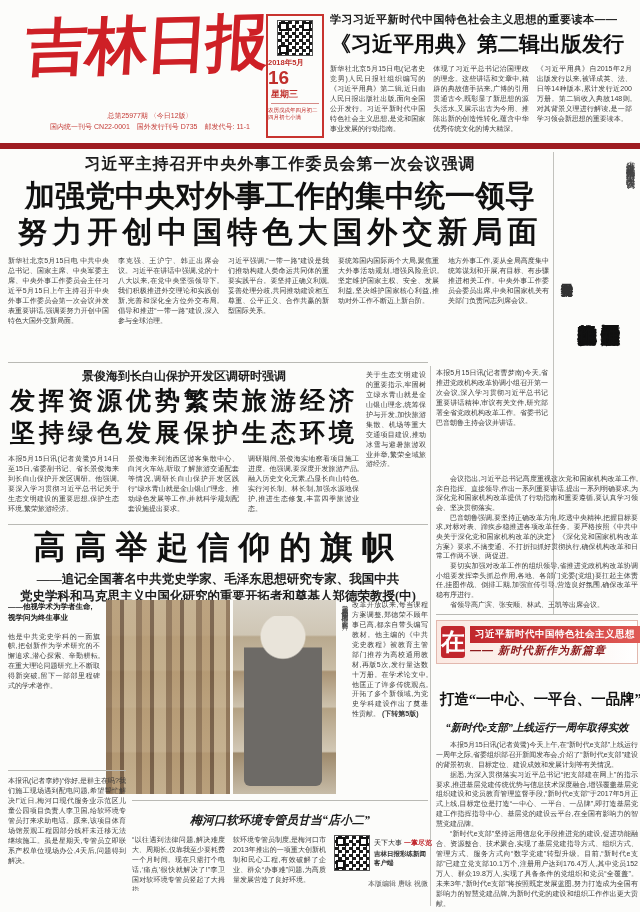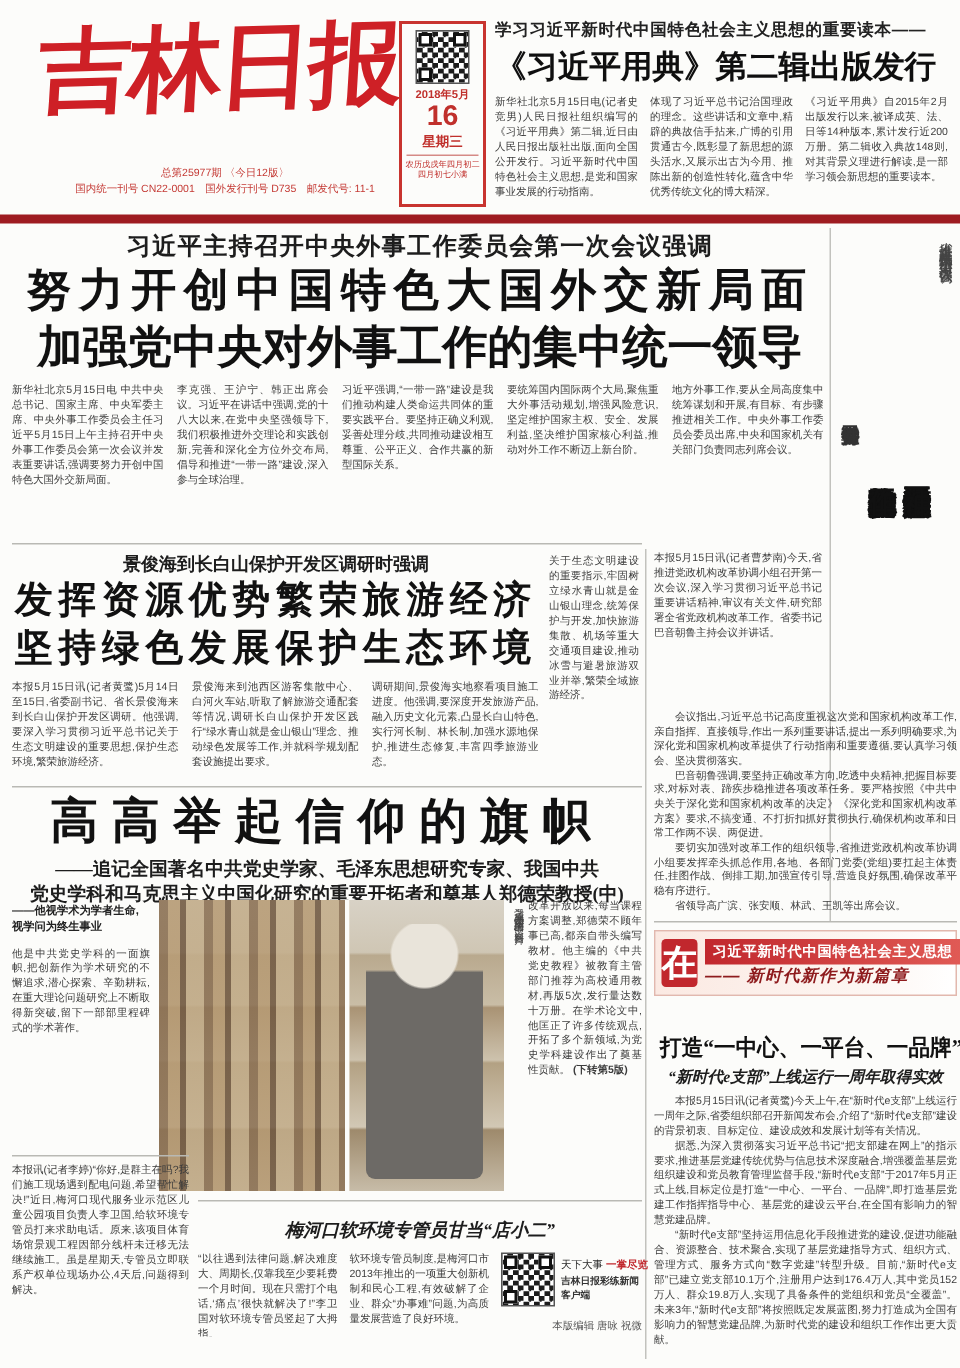--- a/index.html
+++ b/index.html
@@ -9,21 +9,21 @@
   .serif{font-family:"Liberation Serif","DejaVu Serif",serif;}
   .col{font-size:7px;line-height:1.42;text-align:justify;color:#3c3c3c;word-break:break-all;overflow:hidden;}
   .col p{margin:0;text-indent:2em;}
   .vtext{writing-mode:vertical-rl;}
   .hline{background:#b9b9b4;height:1px;}
   .vline{background:#c2c2bd;width:1px;}
   
   .mast-title{font-family:"DejaVu Serif","Liberation Serif",serif;font-weight:900;color:#ce2026;
               font-size:62px;letter-spacing:-2px;transform:skewX(-5deg) rotate(-1.5deg);line-height:1;}
   .issue{color:#c43a35;font-size:7px;text-align:center;line-height:1.6;}
-  .datebox{border:2px solid #c8342f;color:#c0302c;text-align:center;}
+  .datebox{border:2px solid #c8342f;color:#c0302c;text-align:left;}
   .redrule{background:#9e1c21;}
   
   .qr{position:relative;background:#fff;border:1px solid #555;
       background-image:repeating-conic-gradient(#1c1c1c 0% 25%,#ffffff 0% 50%);
       background-size:7px 7px;}
   .qr .f1,.qr .f2,.qr .f3{position:absolute;width:9px;height:9px;border:2px solid #111;background:#fff;box-sizing:border-box;}
   .qr .f1{top:1px;left:1px;} .qr .f2{top:1px;right:1px;} .qr .f3{bottom:1px;left:1px;}
   .kicker{font-weight:bold;color:#1d1d1d;text-align:center;}
   .bighead{font-weight:900;color:#111;text-align:center;line-height:1.12;}
   .photo{background:
@@ -76,22 +76,22 @@
       <div class="col" style="width:96px;height:74px;">新华社北京5月15日电(记者史竞男)人民日报社组织编写的《习近平用典》第二辑,近日由人民日报出版社出版,面向全国公开发行。习近平新时代中国特色社会主义思想,是党和国家事业发展的行动指南。</div>
       <div class="col" style="width:96px;height:74px;">体现了习近平总书记治国理政的理念。这些讲话和文章中,精辟的典故信手拈来,广博的引用贯通古今,既彰显了新思想的源头活水,又展示出古为今用、推陈出新的创造性转化,蕴含中华优秀传统文化的博大精深。</div>
       <div class="col" style="width:96px;height:74px;">《习近平用典》自2015年2月出版发行以来,被译成英、法、日等14种版本,累计发行近200万册。第二辑收入典故148则,对其背景义理进行解读,是一部学习领会新思想的重要读本。</div>
     </div>
   </div>
 
   <div class="abs redrule" style="left:0;top:143px;width:640px;height:6px;"></div>
 
   <div class="abs" style="left:8px;top:154px;width:544px;">
     <div class="kicker" style="font-size:16px;letter-spacing:1px;">习近平主持召开中央外事工作委员会第一次会议强调</div>
+    <div class="bighead" style="font-size:30px;margin-top:4px;">加强党中央对外事工作的集中统一领导</div>
     <div class="bighead" style="font-size:30px;letter-spacing:5px;margin-top:2px;">努力开创中国特色大国外交新局面</div>
-    <div class="bighead" style="font-size:30px;margin-top:4px;">加强党中央对外事工作的集中统一领导</div>
     <div style="display:flex;gap:9px;margin-top:8px;">
       <div class="col" style="width:101px;height:78px;">新华社北京5月15日电 中共中央总书记、国家主席、中央军委主席、中央外事工作委员会主任习近平5月15日上午主持召开中央外事工作委员会第一次会议并发表重要讲话,强调要努力开创中国特色大国外交新局面。</div>
       <div class="col" style="width:101px;height:78px;">李克强、王沪宁、韩正出席会议。习近平在讲话中强调,党的十八大以来,在党中央坚强领导下,我们积极推进外交理论和实践创新,完善和深化全方位外交布局,倡导和推进“一带一路”建设,深入参与全球治理。</div>
       <div class="col" style="width:101px;height:78px;">习近平强调,“一带一路”建设是我们推动构建人类命运共同体的重要实践平台。要坚持正确义利观,妥善处理分歧,共同推动建设相互尊重、公平正义、合作共赢的新型国际关系。</div>
       <div class="col" style="width:101px;height:78px;">要统筹国内国际两个大局,聚焦重大外事活动规划,增强风险意识,坚定维护国家主权、安全、发展利益,坚决维护国家核心利益,推动对外工作不断迈上新台阶。</div>
       <div class="col" style="width:101px;height:78px;">地方外事工作,要从全局高度集中统筹谋划和开展,有目标、有步骤推进相关工作。中央外事工作委员会委员出席,中央和国家机关有关部门负责同志列席会议。</div>
     </div>
   </div>
   <div class="abs hline" style="left:8px;top:362px;width:420px;"></div>
 
@@ -150,21 +150,21 @@
 
   <div class="abs banner" style="left:436px;top:620px;width:202px;height:44px;display:flex;align-items:center;gap:5px;padding:0 4px;box-sizing:border-box;">
     <div class="zi">在</div>
     <div>
       <div class="l1">习近平新时代中国特色社会主义思想</div>
       <div class="l2">—— 新时代新作为新篇章</div>
     </div>
   </div>
   <div class="abs" style="left:436px;top:691px;width:202px;">
     <div class="serif bighead" style="font-size:15px;white-space:nowrap;transform:scaleX(.96);transform-origin:center;">打造“一中心、一平台、一品牌”</div>
-    <div class="kicker serif" style="font-size:10.5px;font-style:italic;margin-top:3px;">“新时代e支部”上线运行一周年取得实效</div>
+    <div class="kicker serif" style="font-size:10.5px;font-style:italic;margin-top:13px;">“新时代e支部”上线运行一周年取得实效</div>
     <div class="col" style="margin-top:5px;height:198px;line-height:1.42;">
       <p>本报5月15日讯(记者黄鹭)今天上午,在“新时代e支部”上线运行一周年之际,省委组织部召开新闻发布会,介绍了“新时代e支部”建设的背景初衷、目标定位、建设成效和发展计划等有关情况。</p>
       <p>据悉,为深入贯彻落实习近平总书记“把支部建在网上”的指示要求,推进基层党建传统优势与信息技术深度融合,增强覆盖基层党组织建设和党员教育管理监督手段,“新时代e支部”于2017年5月正式上线,目标定位是打造“一中心、一平台、一品牌”,即打造基层党建工作指挥指导中心、基层党的建设云平台,在全国有影响力的智慧党建品牌。</p>
       <p>“新时代e支部”坚持运用信息化手段推进党的建设,促进功能融合、资源整合、技术聚合,实现了基层党建指导方式、组织方式、管理方式、服务方式向“数字党建”转型升级。目前,“新时代e支部”已建立党支部10.1万个,注册用户达到176.4万人,其中党员152万人、群众19.8万人,实现了具备条件的党组织和党员“全覆盖”。未来3年,“新时代e支部”将按照既定发展蓝图,努力打造成为全国有影响力的智慧党建品牌,为新时代党的建设和组织工作作出更大贡献。</p>
     </div>
   </div>
 
   <div class="abs hline" style="left:8px;top:770px;width:118px;"></div>
   <div class="abs col" style="left:8px;top:776px;width:118px;height:130px;">本报讯(记者李婷)“你好,是群主在吗?我们施工现场遇到配电问题,希望帮忙解决!”近日,梅河口现代服务业示范区儿童公园项目负责人李卫国,给软环境专管员打来求助电话。原来,该项目体育场馆景观工程因部分线杆未迁移无法继续施工。虽是星期天,专管员立即联系产权单位现场办公,4天后,问题得到解决。</div>
 

